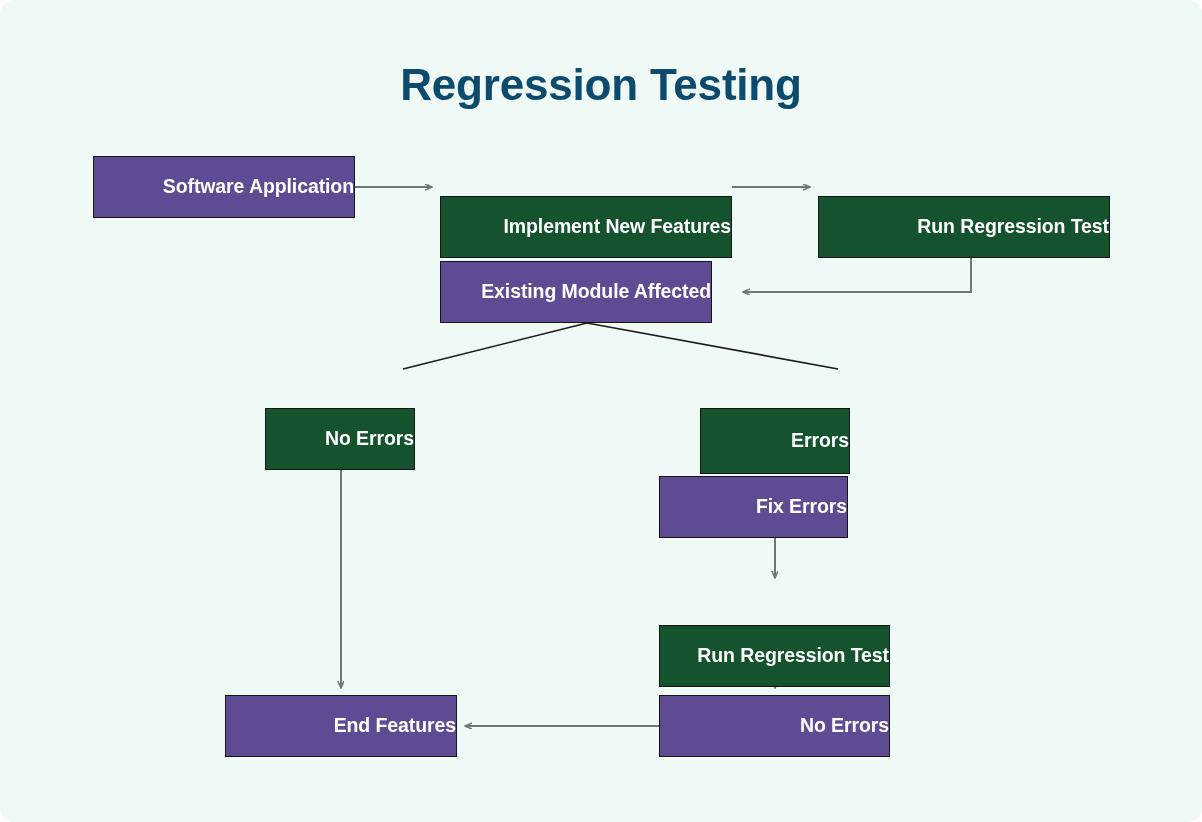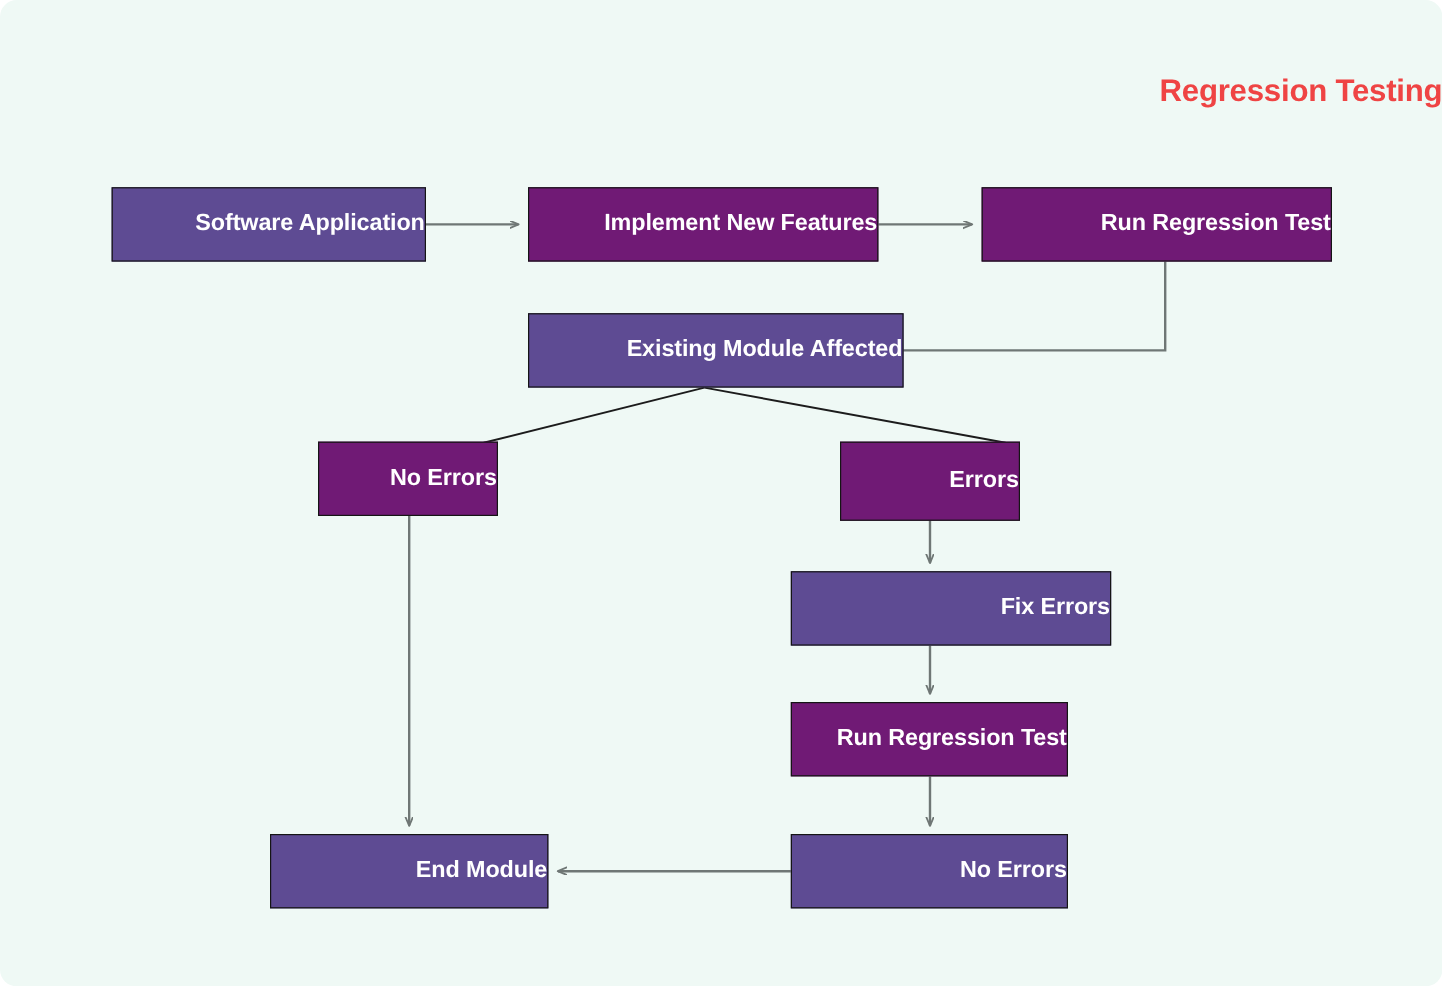--- a/index.html
+++ b/index.html
@@ -19,24 +19,24 @@
     height: 822px;
     background: #eff9f5;
     border-radius: 14px;
     overflow: hidden;
   }
   #title {
     position: absolute;
     left: 0;
     top: 60px;
     width: 1202px;
-    text-align: right;
-    font-size: 26px;
+    text-align: center;
+    font-size: 44px;
     font-weight: bold;
-    color: #ef4444;
+    color: #0c4a6e;
     letter-spacing: -0.2px;
   }
   #edges {
     position: absolute;
     left: 0;
     top: 0;
     width: 1202px;
     height: 822px;
     pointer-events: none;
   }
@@ -48,21 +48,21 @@
     align-items: center;
     justify-content: flex-end;
     color: #ffffff;
     font-size: 19.5px;
     font-weight: bold;
     letter-spacing: -0.1px;
     text-align: center;
     line-height: 1.1;
   }
   .node.purple { background: #5e4b93; }
-  .node.green  { background: #701a75; }
+  .node.green  { background: #14532d; margin-top: 40px; }
 </style>
 </head>
 <body>
 
 <div id="canvas">
 
   <div id="title">Regression Testing</div>
 
   <svg id="edges" viewBox="0 0 1202 822" xmlns="http://www.w3.org/2000/svg">
     <defs>
@@ -95,36 +95,36 @@
   <div id="nodes">
       <div class="node purple" style="left: 93px; top: 156px; width: 262px; height: 62px;">
         <span>Software Application</span>
       </div>
       <div class="node green" style="left: 440px; top: 156px; width: 292px; height: 62px;">
         <span>Implement New Features</span>
       </div>
       <div class="node green" style="left: 818px; top: 156px; width: 292px; height: 62px;">
         <span>Run Regression Test</span>
       </div>
-      <div class="node purple" style="left: 440px; top: 261px; width: 313px; height: 62px;">
+      <div class="node purple" style="left: 440px; top: 261px; width: 272px; height: 62px;">
         <span>Existing Module Affected</span>
       </div>
       <div class="node green" style="left: 265px; top: 368px; width: 150px; height: 62px;">
         <span>No Errors</span>
       </div>
       <div class="node green" style="left: 700px; top: 368px; width: 150px; height: 66px;">
         <span>Errors</span>
       </div>
-      <div class="node purple" style="left: 659px; top: 476px; width: 267px; height: 62px; padding-left: 20px;">
+      <div class="node purple" style="left: 659px; top: 476px; width: 189px; height: 62px; padding-left: 20px;">
         <span>Fix Errors</span>
       </div>
       <div class="node green" style="left: 659px; top: 585px; width: 231px; height: 62px;">
         <span>Run Regression Test</span>
       </div>
       <div class="node purple" style="left: 225px; top: 695px; width: 232px; height: 62px;">
-        <span>End Module</span>
+        <span>End Features</span>
       </div>
       <div class="node purple" style="left: 659px; top: 695px; width: 231px; height: 62px;">
         <span>No Errors</span>
       </div>
     </div>
 
 </div>
 
 </body></html>

